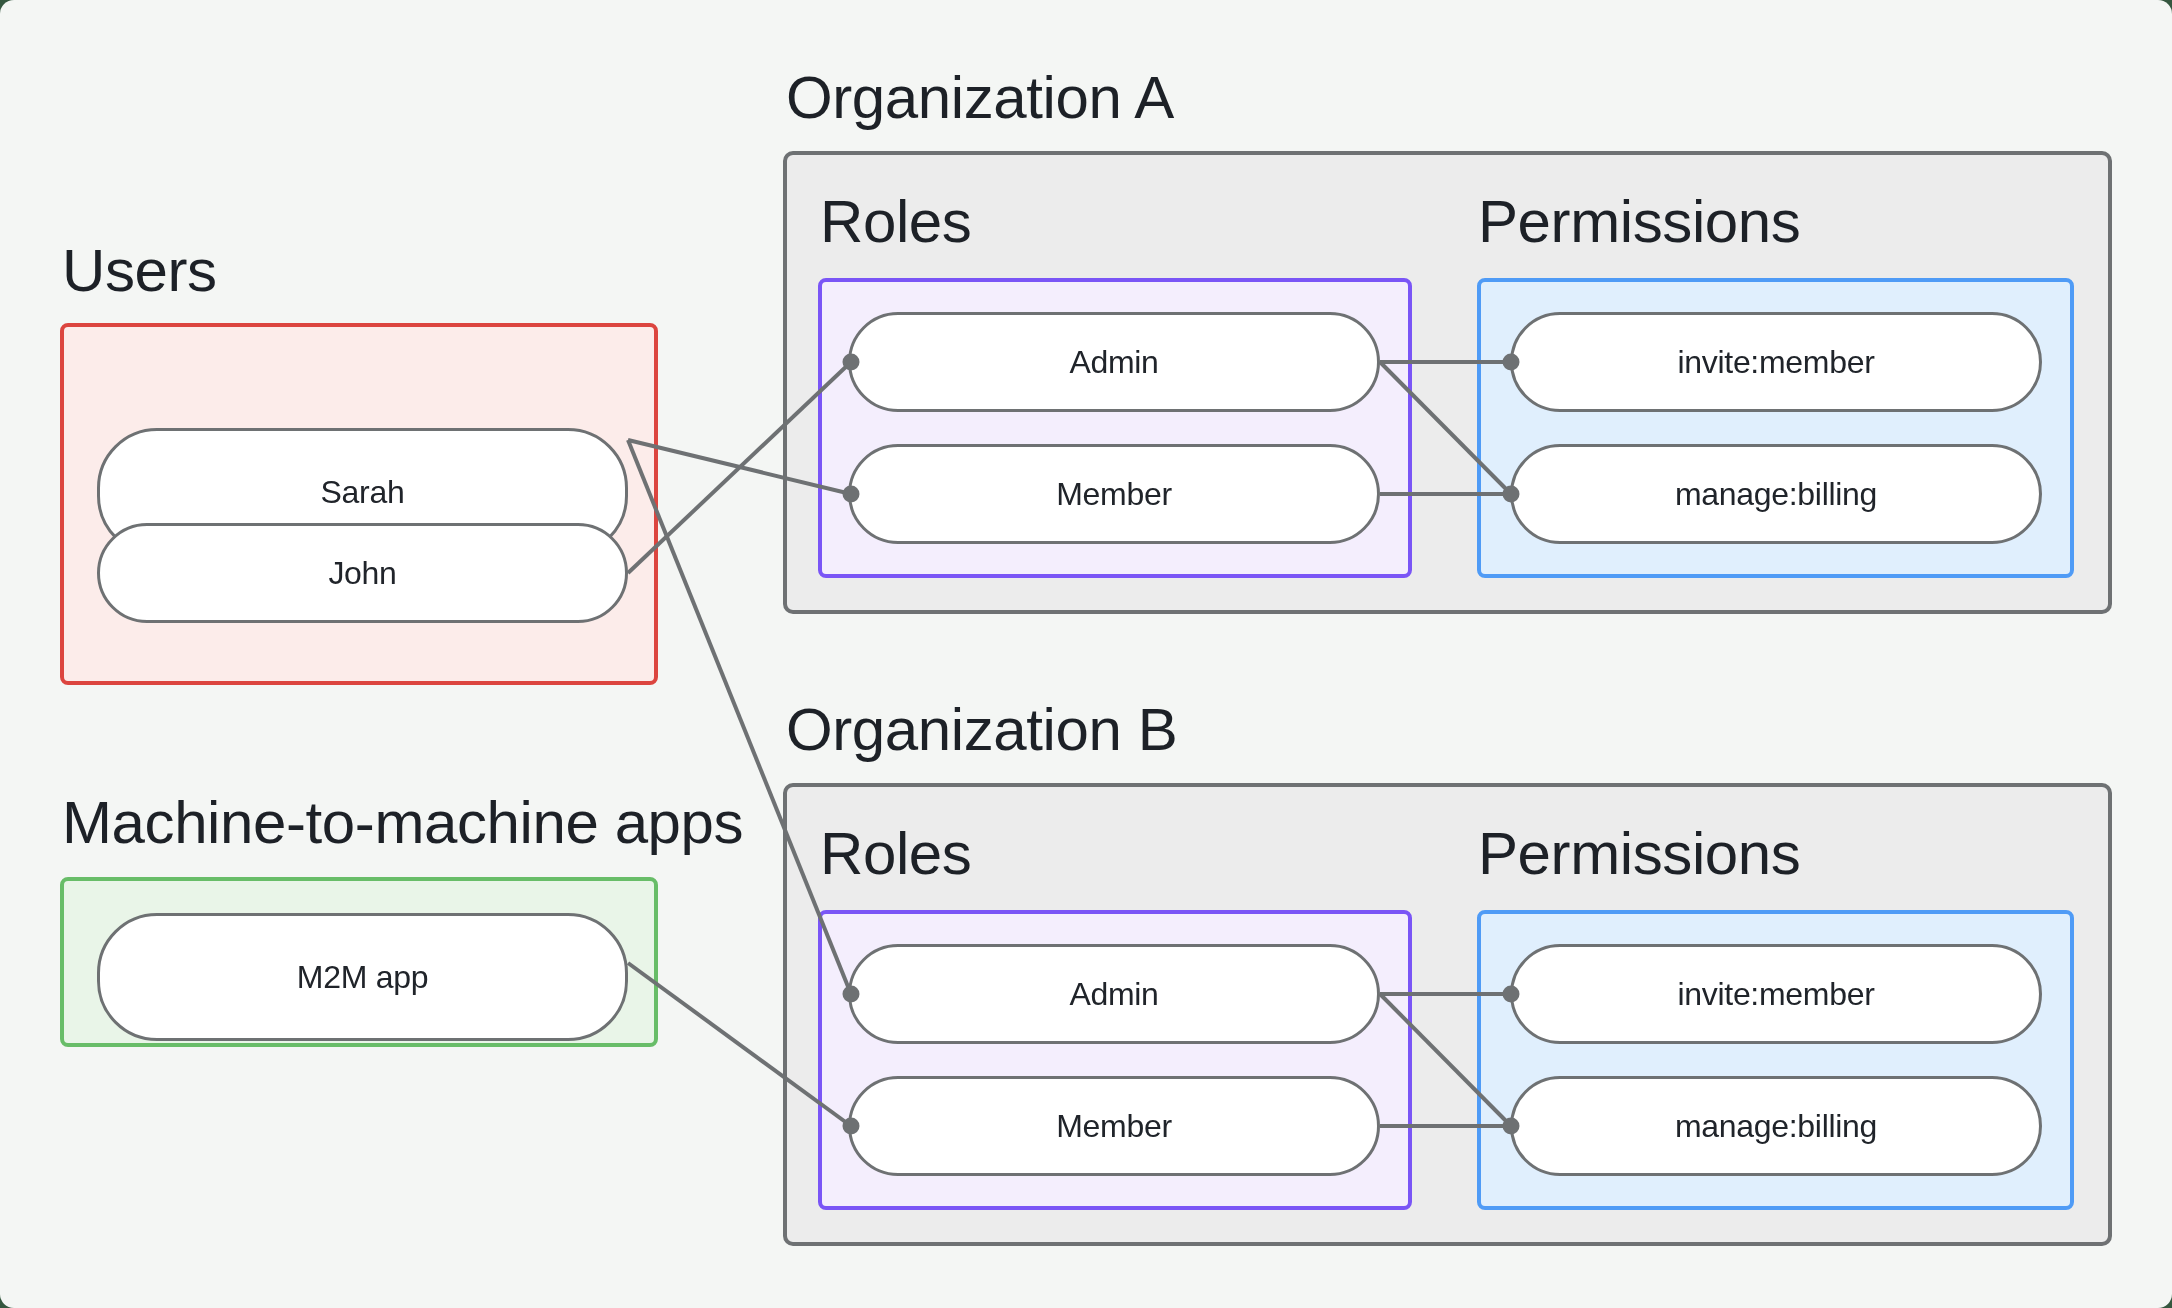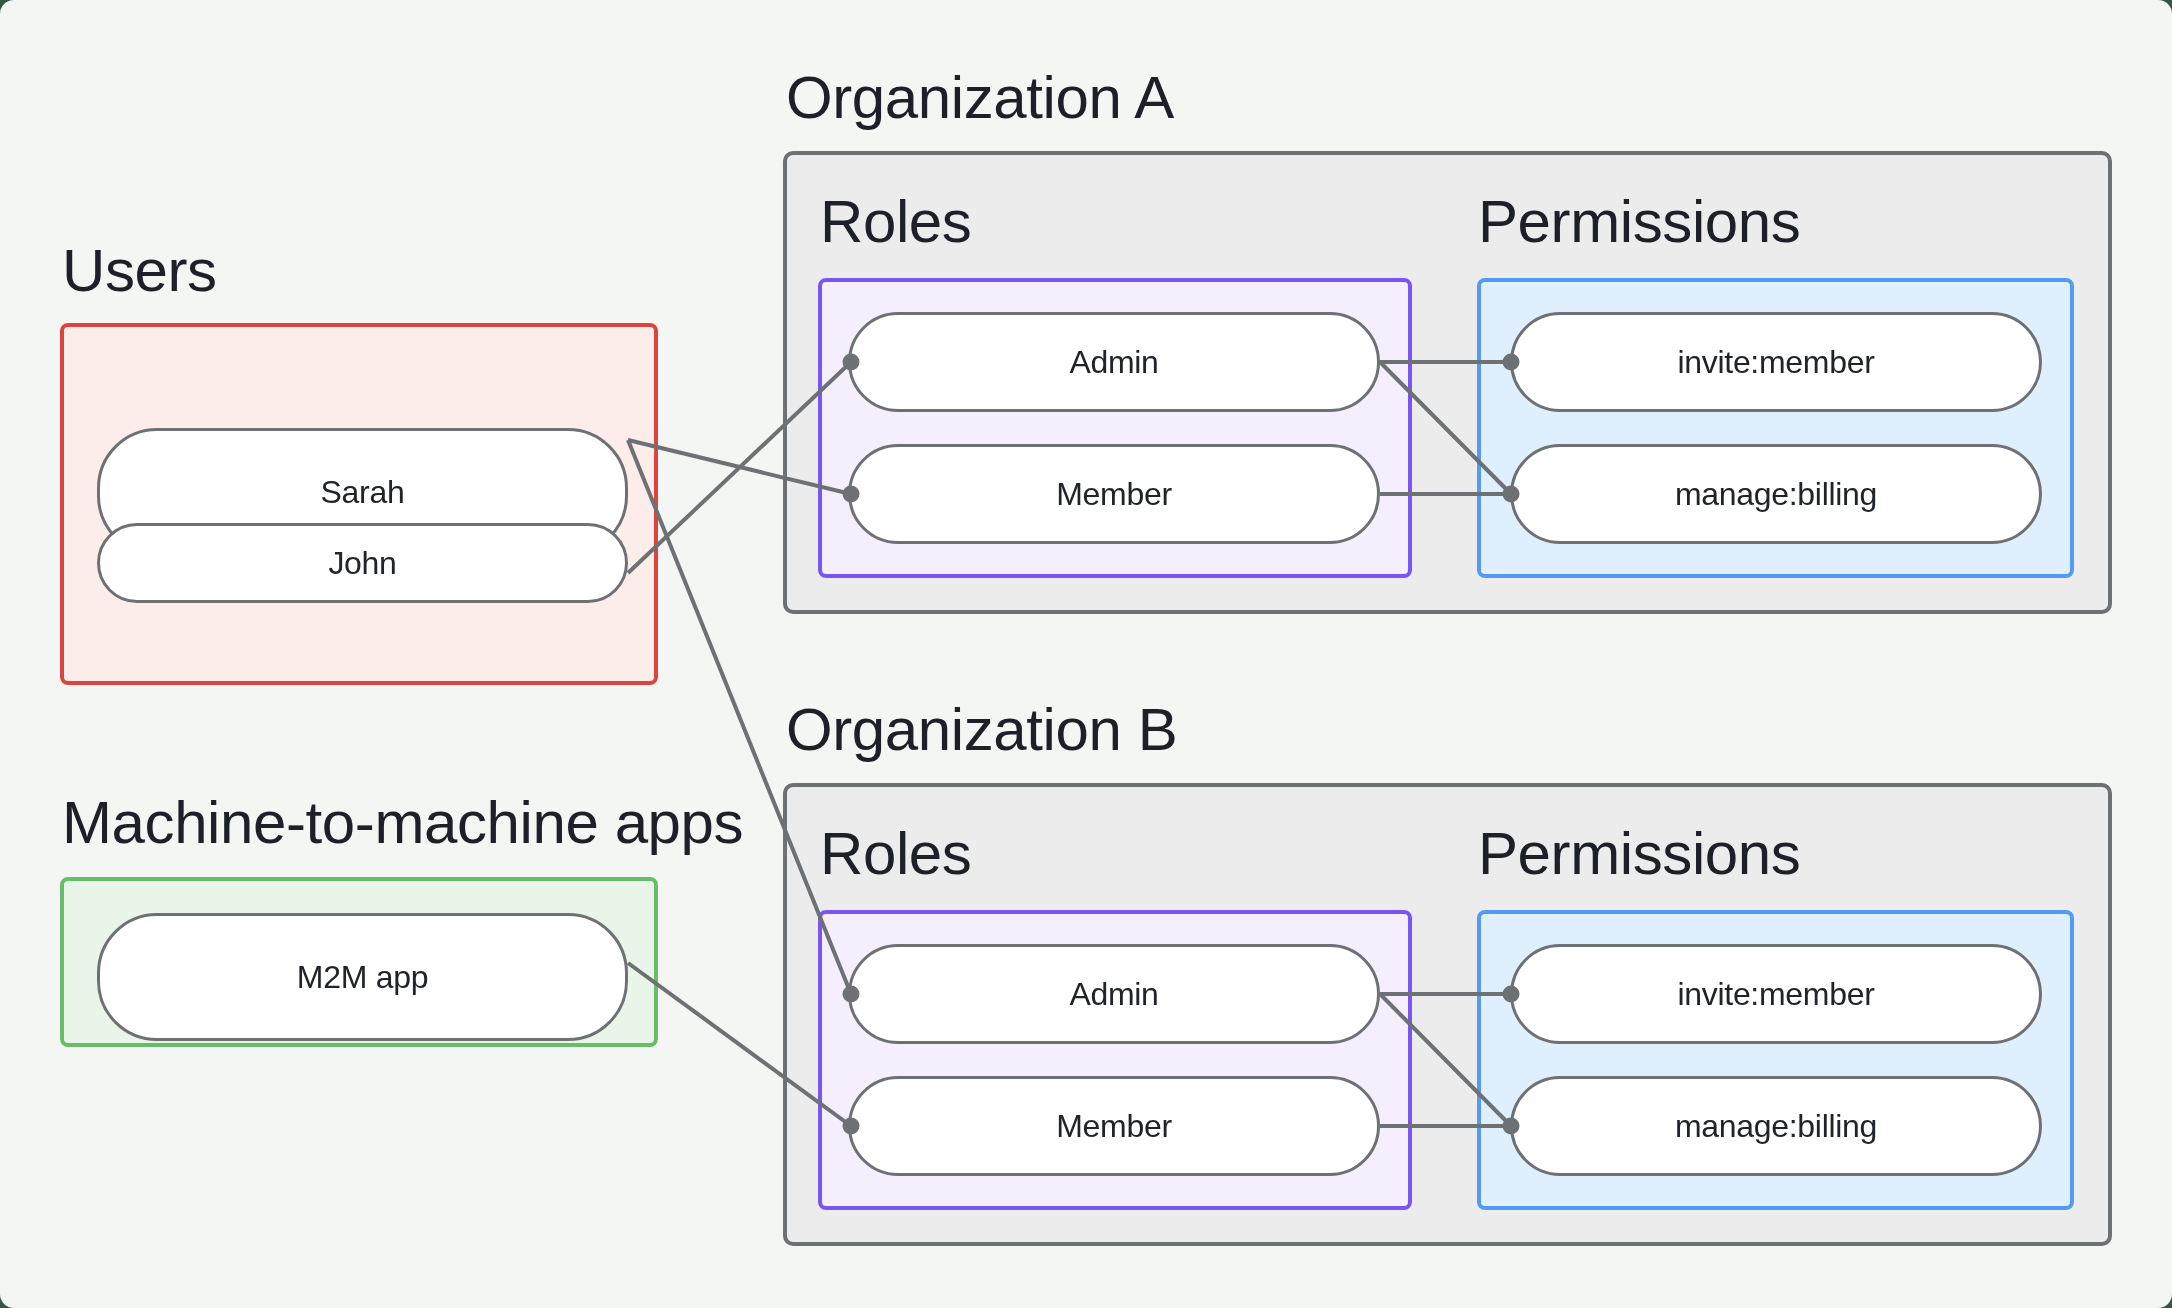--- a/index.html
+++ b/index.html
@@ -69,21 +69,21 @@
 <body>
 
 <div class="stage">
   <div class="card"></div>
 
   <div class="abs section-label" style="left:62px; top:238px;">Users</div>
   <div class="abs group-box users-box" style="left:60px; top:323px; width:598px; height:362px;"></div>
   <div class="abs pill" style="left:97px; top:390px; width:531px; height:128px;margin-top:38px;">
     <span>Sarah</span>
   </div>
-  <div class="abs pill" style="left:97px; top:523px; width:531px; height:80px;">
+  <div class="abs pill" style="left:97px; top:523px; width:531px; height:100px;">
     <span>John</span>
   </div>
 
   <div class="abs section-label" style="left:62px; top:790px;">Machine-to-machine apps</div>
   <div class="abs group-box m2m-box" style="left:60px; top:877px; width:598px; height:170px;"></div>
   <div class="abs pill" style="left:97px; top:913px; width:531px; height:128px;">
     <span>M2M app</span>
   </div>
 
   <div class="abs section-label" style="left:786px; top:65px;">Organization A</div>

